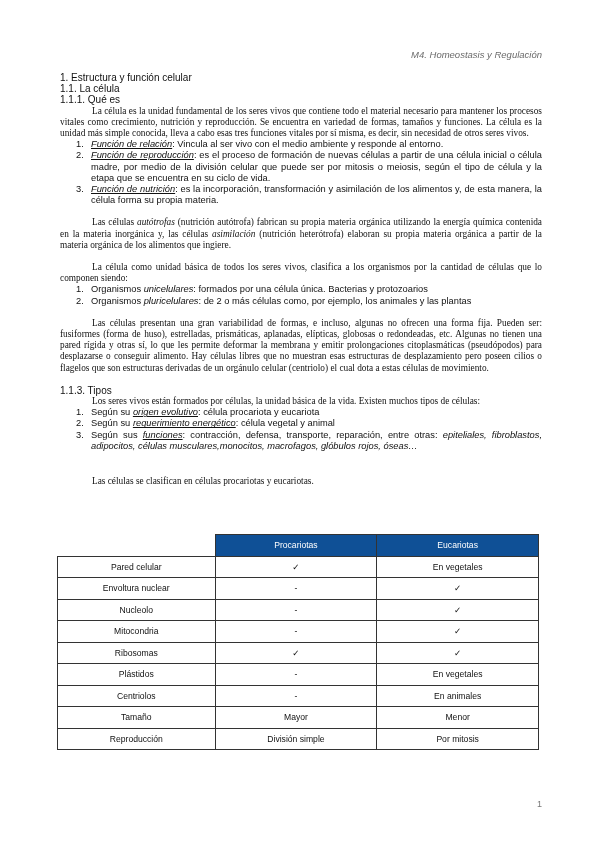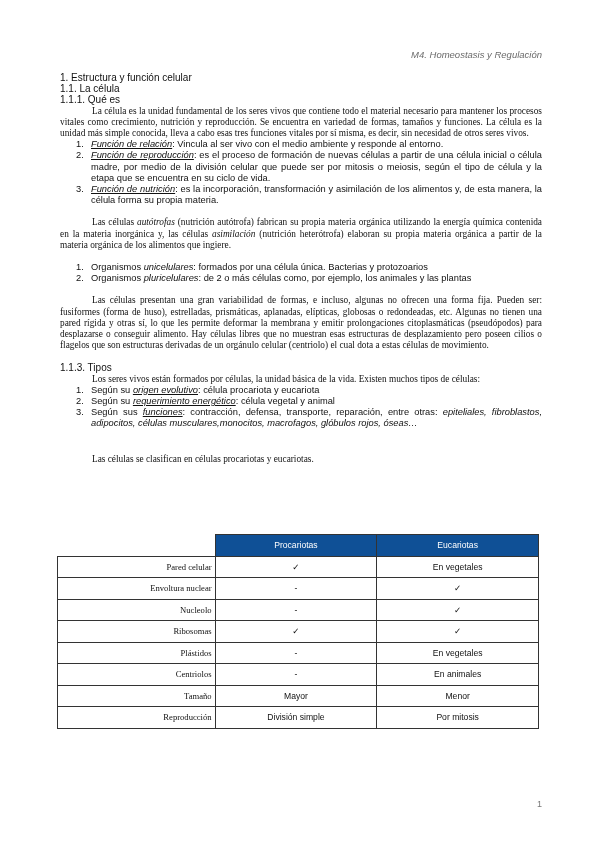--- a/index.html
+++ b/index.html
@@ -15,21 +15,21 @@
   ol { margin: 0; padding-left: 0; list-style: none; }
   ol li { position: relative; padding-left: 31px; text-align: justify; margin-left: 0; }
   ol li .num { position: absolute; left: 16px; top: 0; }
   u { text-underline-offset: 1px; font-style: italic; }
   .table-intro { padding-left: 32px; margin-top: 24px; }
   table { position: absolute; left: 57px; top: 534px; width: 482px; border-collapse: collapse;
           font-size: 8.6px; }
   td, th { border: 1.2px solid #333; height: 20.5px; padding: 0 3px; margin-left: 16px; }
   th { background: #0f5096; color: #ffffff; font-weight: normal; text-align: center; border-color: #333; }
   th.empty { background: #ffffff; border-top: none; border-left: none; }
-  td.label { text-align: right; width: 146px; font-family: Liberation Serif, serif; }
+  td.label { text-align: center; width: 146px; }
   td.val { text-align: center; width: 150px; }
   .page-number { position: absolute; top: 799px; left: 537px; font-size: 9px; color: #777; }
 </style>
 </head>
 <body>
 
 <div class="page-header">M4. Homeostasis y Regulación</div>
 
 <div class="content">
   <div class="h">1. Estructura y función celular</div>
@@ -40,20 +40,21 @@
   <ol>
     <li><span class="num">1.</span><u>Función de relación</u><span>: Vincula al ser vivo con el medio ambiente y responde al entorno.</span></li>
     <li><span class="num">2.</span><u>Función de reproducción</u><span>: es el proceso de formación de nuevas células a partir de una célula inicial o célula madre, por medio de la división celular que puede ser por mitosis o meiosis, según el tipo de célula y la etapa que se encuentra en su ciclo de vida.</span></li>
     <li><span class="num">3.</span><u>Función de nutrición</u><span>: es la incorporación, transformación y asimilación de los alimentos y, de esta manera, la célula forma su propia materia.</span></li>
   </ol>
 
   <div class="gap"></div>
   <p class="indent"><span>Las células </span><i>autótrofas</i><span> (nutrición autótrofa) fabrican su propia materia orgánica utilizando la energía química contenida en la materia inorgánica y, las células </span><i>asimilación</i><span> (nutrición heterótrofa) elaboran su propia materia orgánica a partir de la materia orgánica de los alimentos que ingiere.</span></p>
 
   <div class="gap"></div>
+  <p class="indent">La célula como unidad básica de todos los seres vivos, clasifica a los organismos por la cantidad de células que lo componen siendo:</p>
   <ol>
     <li><span class="num">1.</span><span>Organismos </span><i>unicelulares</i><span>: formados por una célula única. Bacterias y protozoarios</span></li>
     <li><span class="num">2.</span><span>Organismos </span><i>pluricelulares</i><span>: de 2 o más células como, por ejemplo, los animales y las plantas</span></li>
   </ol>
 
   <div class="gap"></div>
   <p class="indent">Las células presentan una gran variabilidad de formas, e incluso, algunas no ofrecen una forma fija. Pueden ser: fusiformes (forma de huso), estrelladas, prismáticas, aplanadas, elípticas, globosas o redondeadas, etc. Algunas no tienen una pared rígida y otras sí, lo que les permite deformar la membrana y emitir prolongaciones citoplasmáticas (pseudópodos) para desplazarse o conseguir alimento. Hay células libres que no muestran esas estructuras de desplazamiento pero poseen cilios o flagelos que son estructuras derivadas de un orgánulo celular (centriolo) el cual dota a estas células de movimiento.</p>
 
   <div class="gap"></div>
   <div class="h">1.1.3. Tipos</div>
@@ -84,20 +85,25 @@
         <td class="label">Envoltura nuclear</td>
         <td class="val">-</td>
         <td class="val">✓</td>
       </tr>
     <tr>
         <td class="label">Nucleolo</td>
         <td class="val">-</td>
         <td class="val">✓</td>
       </tr>
     <tr>
+        <td class="label">Mitocondria</td>
+        <td class="val">-</td>
+        <td class="val">✓</td>
+      </tr>
+    <tr>
         <td class="label">Ribosomas</td>
         <td class="val">✓</td>
         <td class="val">✓</td>
       </tr>
     <tr>
         <td class="label">Plástidos</td>
         <td class="val">-</td>
         <td class="val">En vegetales</td>
       </tr>
     <tr>

